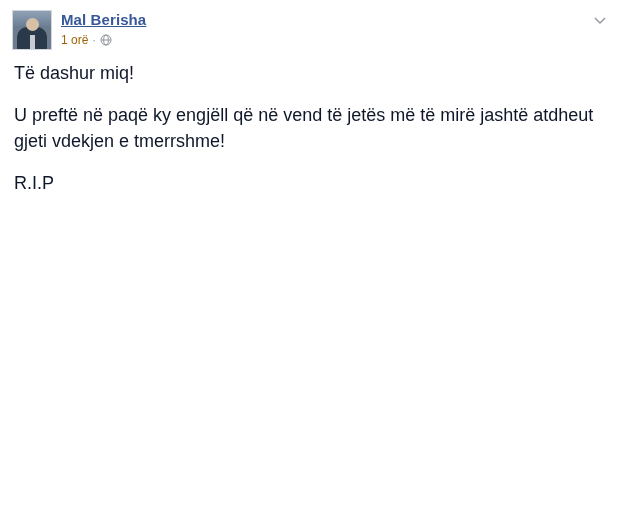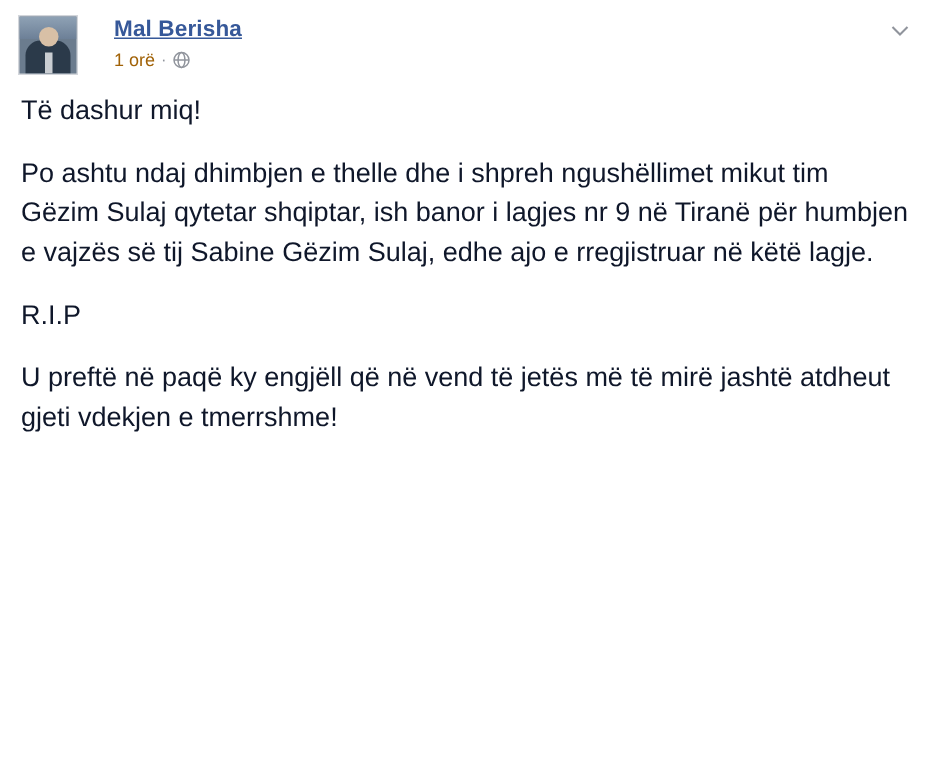--- a/index.html
+++ b/index.html
@@ -65,21 +65,21 @@
   .avatar .av-tie {
     position: absolute;
     left: 50%;
     bottom: 0;
     width: 5px;
     height: 14px;
     margin-left: -2px;
     background: #c9cdd2;
   }
   .header-text {
-    margin-left: 24px;
+    margin-left: 9px;
     padding-top: 1px;
     line-height: 1.1;
     text-align: center;
   }
   .author-name {
     font-size: 15px;
     font-weight: bold;
     color: #365899;
     display: inline-block;
     letter-spacing: 0.1px;
@@ -157,18 +157,17 @@
     </div>
     <div class="menu-caret">
       <svg width="16" height="16" viewBox="0 0 16 16">
         <path d="M3 6 L8 11 L13 6" fill="none" stroke="#90949c" stroke-width="1.4"></path>
       </svg>
     </div>
   </div>
 
   <div class="post-body">
     <p>Të dashur miq!</p>
-    <p>Po ashtu ndaj dhimbjen e thelle dhe i shpreh ngushëllimet mikut tim Gëzim Sulaj qytetar shqiptar, ish banor i lagjes nr 9 në Tiranë për humbjen e vajzës së tij Sabine Gëzim Sulaj, edhe ajo e rregjistruar në këtë lagje.</p>
+    <p>U preftë në paqë ky engjëll që në vend të jetës më të mirë jashtë atdheut gjeti vdekjen e tmerrshme!</p>
     <p>R.I.P</p>
-    <p>U preftë në paqë ky engjëll që në vend të jetës më të mirë jashtë atdheut gjeti vdekjen e tmerrshme!</p>
   </div>
 
 </div>
 
 </body></html>

